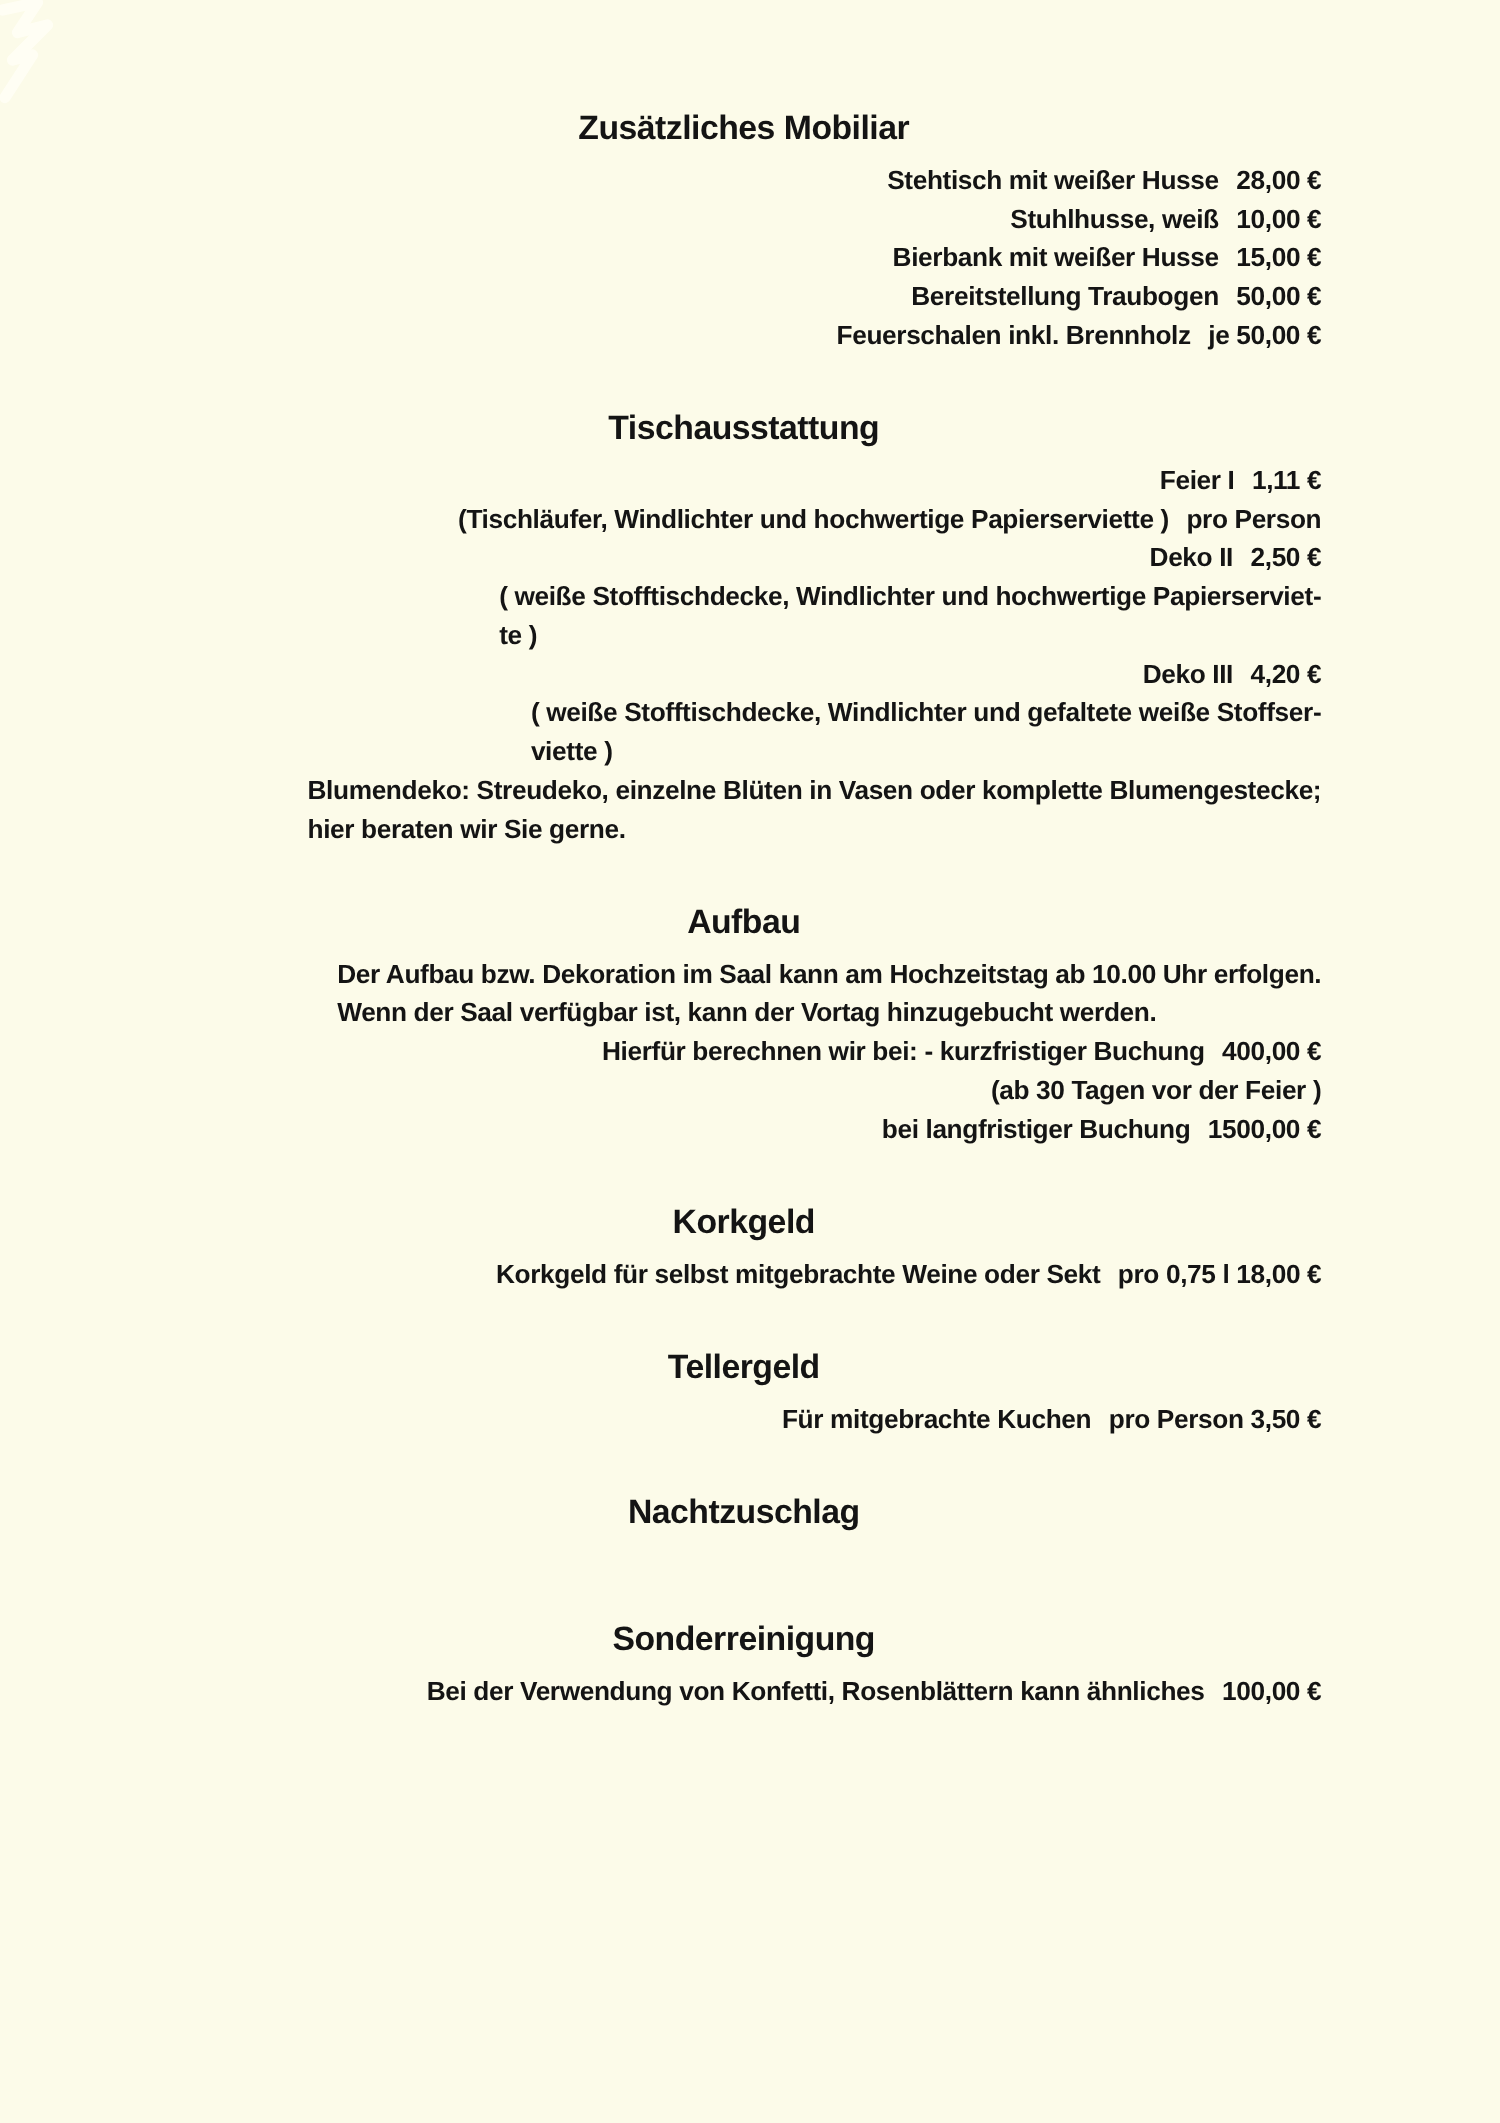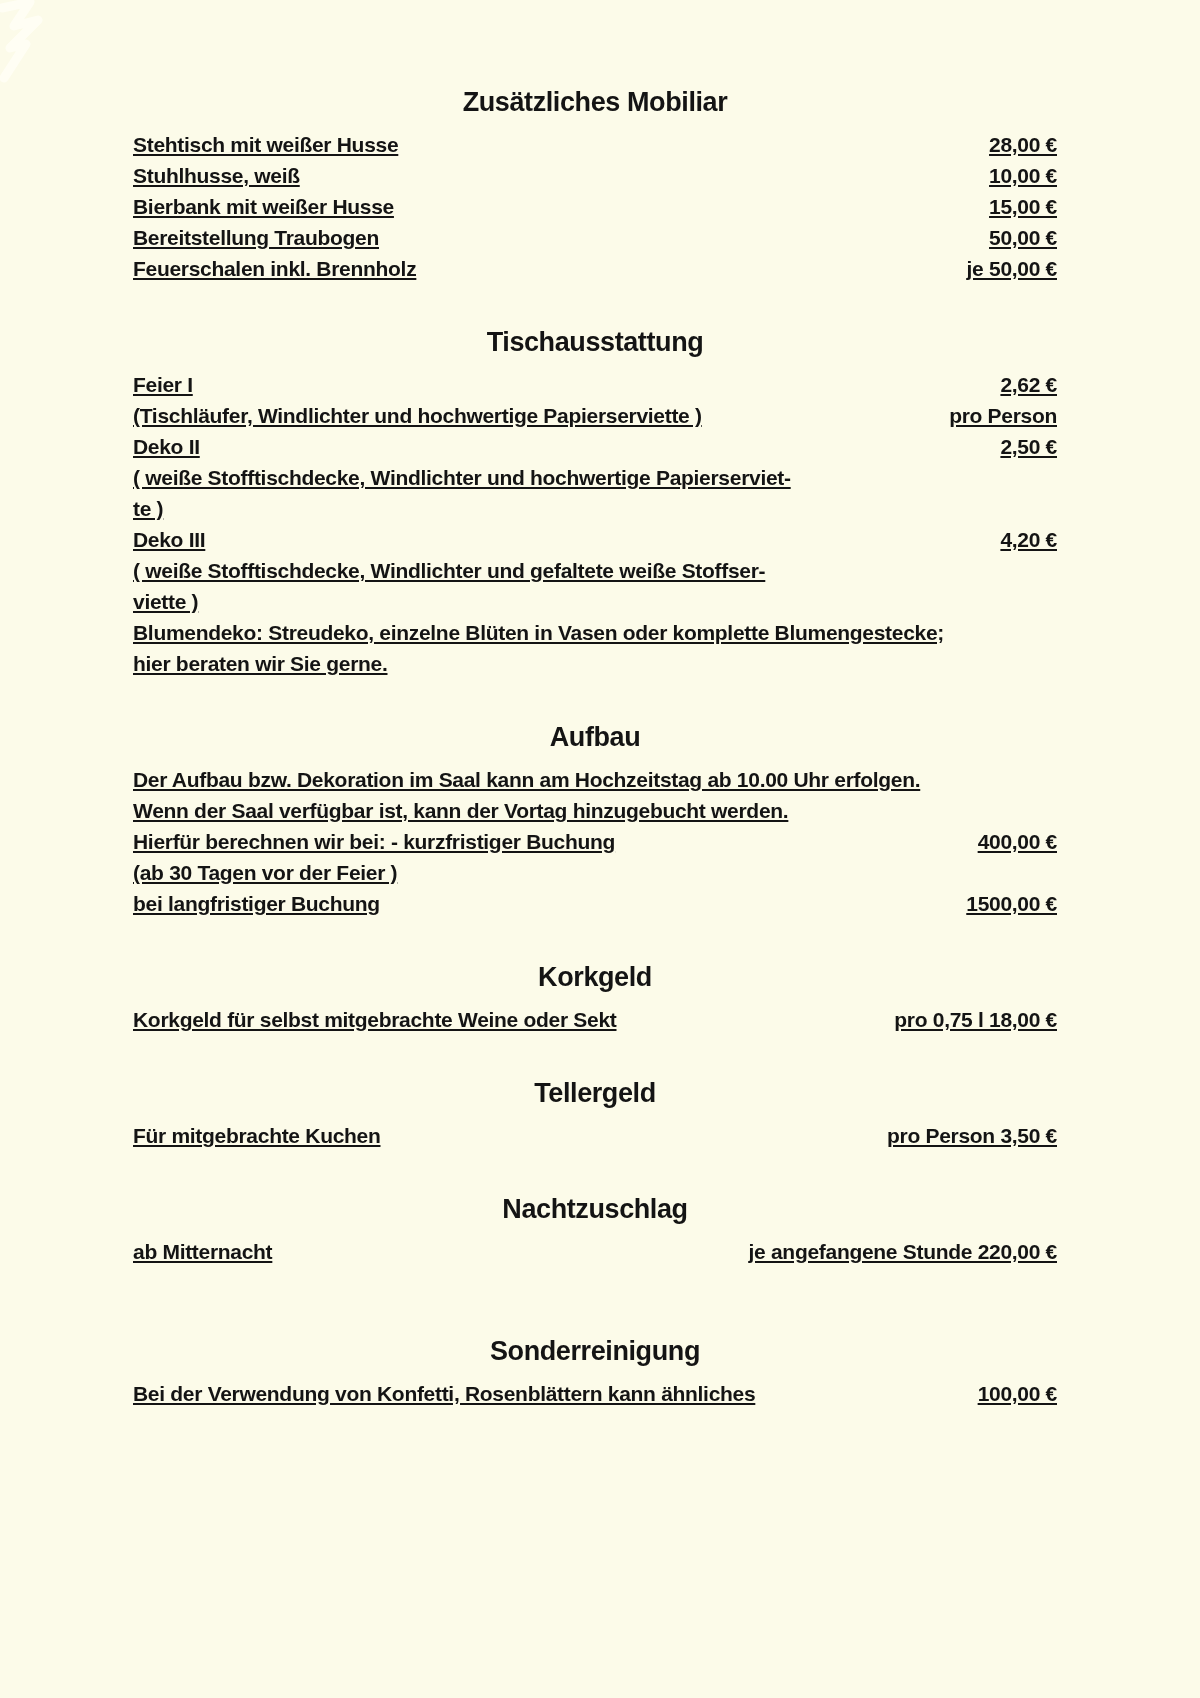--- a/index.html
+++ b/index.html
@@ -39,26 +39,25 @@
   .section-title {
     font-size: 27px;
     line-height: 36px;
     letter-spacing: -0.4px;
     margin: 0 0 9px 0;
     text-align: center;
   }
   .rows { margin: 0; }
   .row {
     display: flex;
-    justify-content: space-between;
+    justify-content: flex-end;
     align-items: flex-start;
     font-size: 21px;
     line-height: 31px;
     letter-spacing: -0.3px;
-    text-decoration: underline;
   }
   .label {
     white-space: pre-line;
     max-width: 790px;
   }
   .row.no-price .label { max-width: 924px; }
   .price {
     white-space: nowrap;
     text-align: right;
     margin-left: 14px;
@@ -103,21 +102,21 @@
     <span class="price">je 50,00 €</span>
   </div>
 </div>
   </div>
 
   <div class="section">
     <h2 class="section-title">Tischausstattung</h2>
     <div class="rows">
   <div class="row">
     <span class="label">Feier I</span>
-    <span class="price">2,62 €</span>
+    <span class="price">1,11 €</span>
   </div>
 
   <div class="row">
     <span class="label">(Tischläufer, Windlichter und hochwertige Papierserviette )</span>
     <span class="price">pro Person</span>
   </div>
 
   <div class="row">
     <span class="label">Deko II</span>
     <span class="price">2,50 €</span>
@@ -189,26 +188,20 @@
     <div class="rows">
   <div class="row">
     <span class="label">Für mitgebrachte Kuchen</span>
     <span class="price">pro Person 3,50 €</span>
   </div>
 </div>
   </div>
 
   <div class="section">
     <h2 class="section-title">Nachtzuschlag</h2>
-    <div class="rows">
-  <div class="row">
-    <span class="label">ab Mitternacht</span>
-    <span class="price">je angefangene Stunde 220,00 €</span>
-  </div>
-</div>
   </div>
 
   <div class="section">
     <h2 class="section-title">Sonderreinigung</h2>
     <div class="rows">
   <div class="row">
     <span class="label">Bei der Verwendung von Konfetti, Rosenblättern kann ähnliches</span>
     <span class="price">100,00 €</span>
   </div>
 </div>

